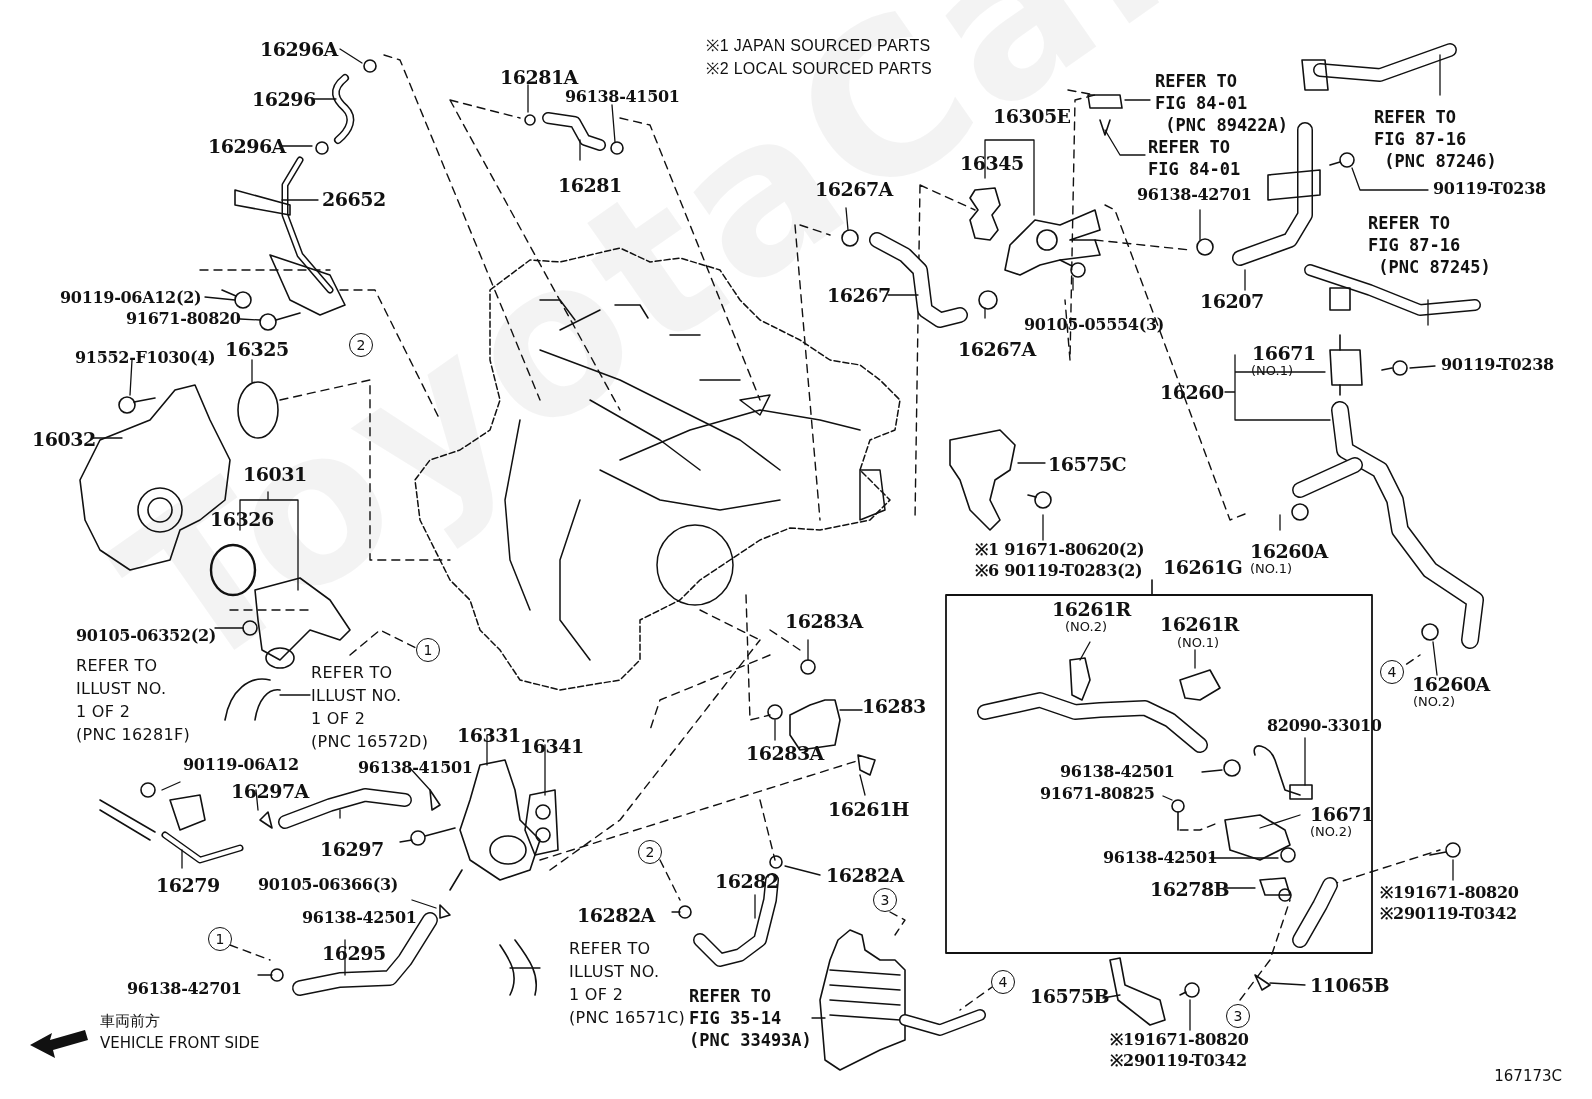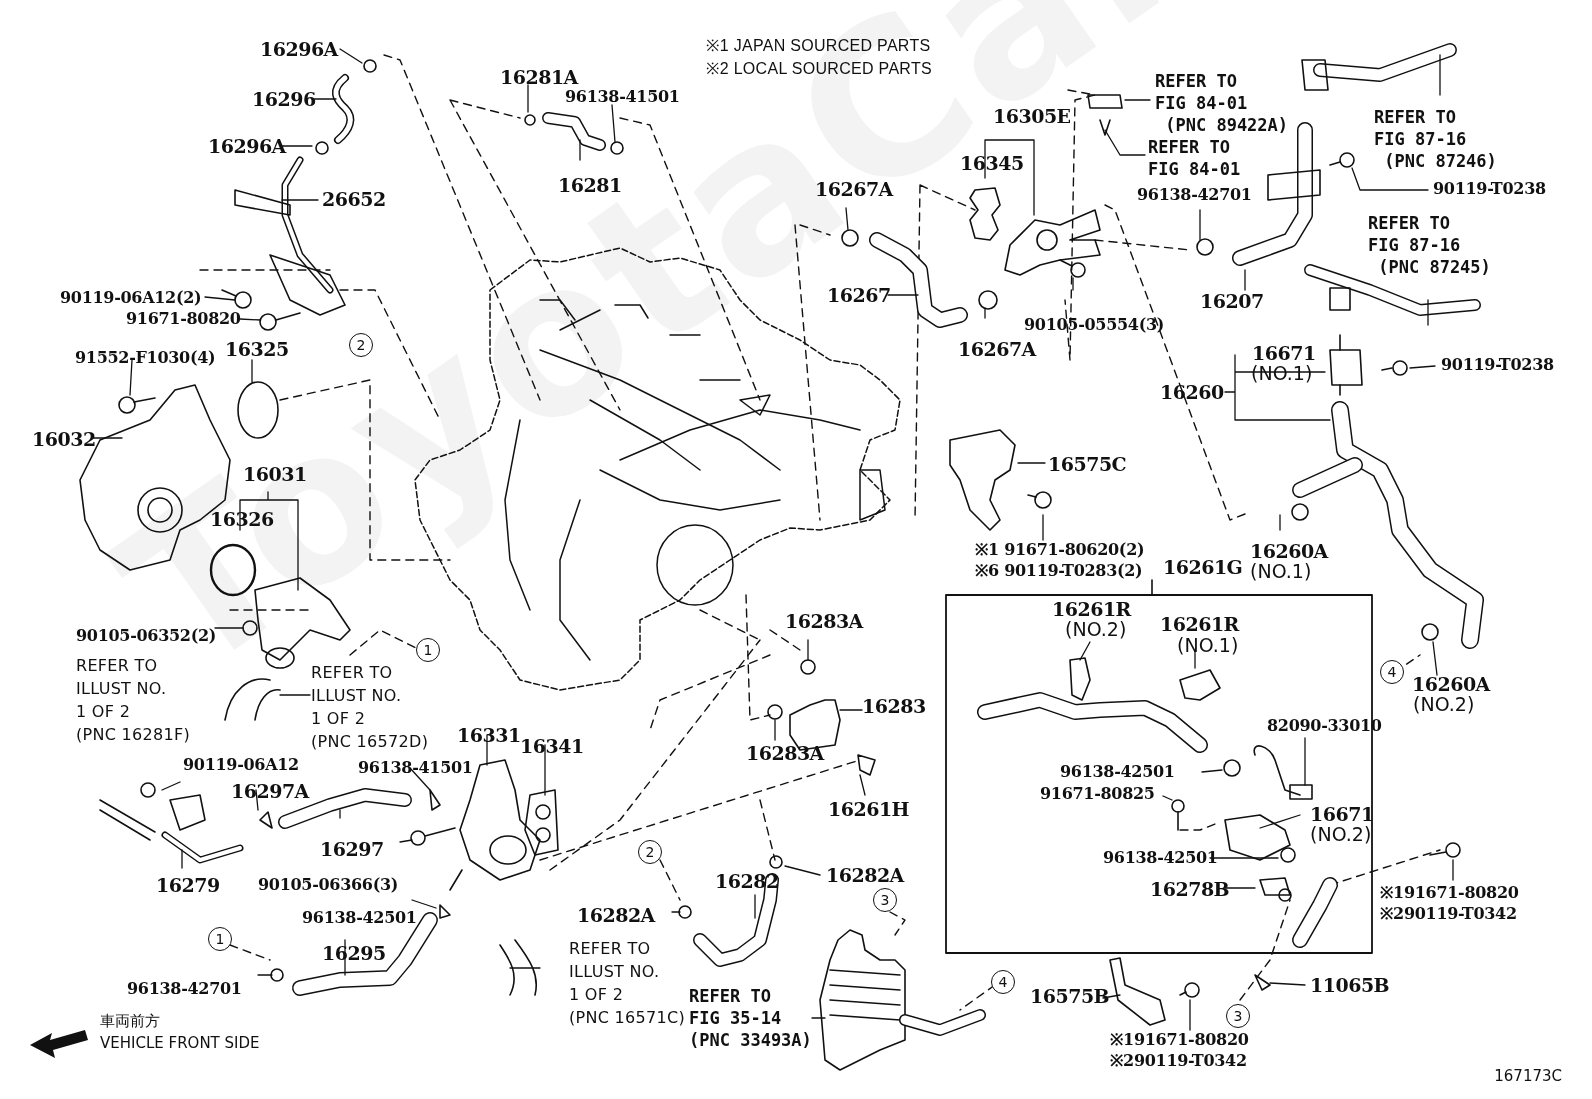--- a/index.html
+++ b/index.html
@@ -1,20 +1,20 @@
 <!DOCTYPE html>
 <html><head>
 <meta charset="utf-8">
 <style>
   html, body { margin:0; padding:0; background:#ffffff; }
   body { width:1592px; height:1099px; position:relative; overflow:hidden; font-family:"DejaVu Serif", serif; color:#111; }
   #art { position:absolute; left:0; top:0; width:1592px; height:1099px; }
   .lbl { position:absolute; font-family:"DejaVu Serif", serif; font-weight:bold; font-size:19px; letter-spacing:-0.5px; color:#111; white-space:nowrap; line-height:1; }
   .lbl.sm { font-size:16px; letter-spacing:-0.3px; }
-  .lbl.note { font-family:"DejaVu Sans", sans-serif; font-weight:normal; font-size:19px; letter-spacing:0; }
+  .lbl.note { font-family:"DejaVu Sans", sans-serif; font-weight:normal; font-size:13px; letter-spacing:0; }
   .lbl.ref { font-family:"DejaVu Sans Mono", monospace; font-weight:bold; font-size:17px; letter-spacing:0; }
   .lbl.sans { font-family:"DejaVu Sans", sans-serif; font-weight:normal; font-size:16px; letter-spacing:0.3px; line-height:23px; }
   .multi { white-space:pre; }
   .circ { position:absolute; width:22px; height:22px; border:1.5px solid #111; border-radius:50%; font-family:"DejaVu Sans", sans-serif; font-size:14px; text-align:center; line-height:22px; background:#fff; }
   .watermark { position:absolute; left:80px; top:520px; font-family:"DejaVu Sans", sans-serif; font-weight:bold; font-size:210px; color:#000; opacity:0.045; transform:rotate(-35deg); transform-origin:left top; white-space:nowrap; letter-spacing:6px; }
   .figid { position:absolute; right:30px; bottom:14px; font-family:"DejaVu Sans", sans-serif; font-size:15px;text-align:right; }
   .legend { position:absolute; left:706px; top:34px; font-family:Liberation Sans, sans-serif; font-size:16px; line-height:23px; letter-spacing:0.3px; }
   .front { position:absolute; left:30px; top:1010px; }
   .front .txt { position:absolute; left:70px; top:0; font-family:"DejaVu Sans", sans-serif; font-size:15px; line-height:22px; white-space:nowrap; }
 </style>

